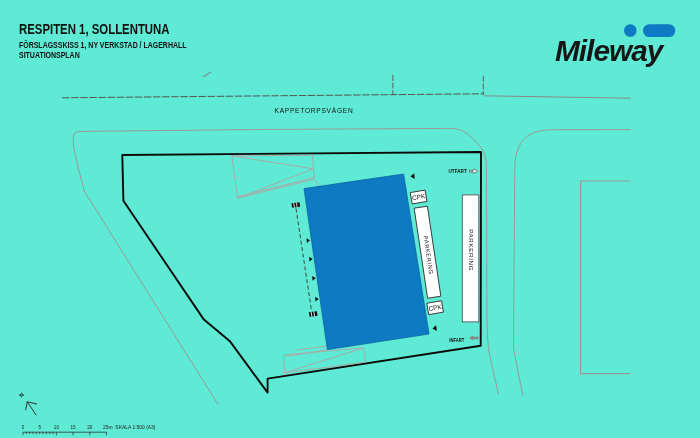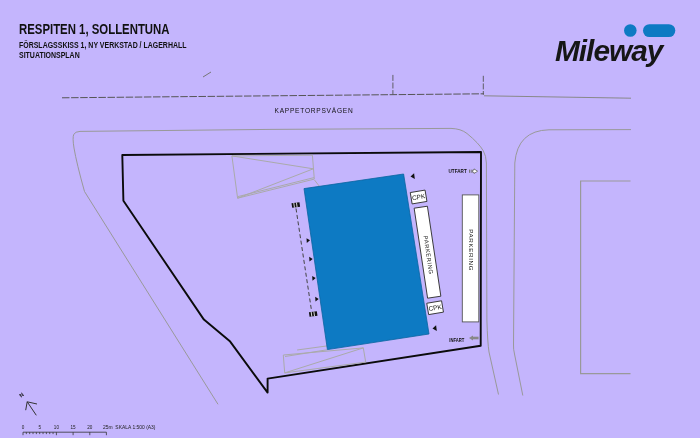--- a/index.html
+++ b/index.html
@@ -1,16 +1,16 @@
 <!DOCTYPE html>
 <html><head>
 <meta charset="utf-8">
 <style>
   html,body{margin:0;padding:0;background:#ffffff;}
-  #page{position:relative;width:700px;height:438px;background:#c4b5fd;overflow:hidden;
+  #page{position:relative;width:700px;height:438px;background:#5eead4;overflow:hidden;
         font-family:"Liberation Sans",sans-serif;}
   .abs{position:absolute;}
 </style>
 </head>
 <body>
 <div id="page">
 
   <div class="abs" style="left:19px;top:20.5px;font-weight:bold;font-size:14.6px;color:#111;transform:scaleX(0.78);transform-origin:0 0;white-space:nowrap;">RESPITEN 1, SOLLENTUNA</div>
 
   <div class="abs" style="left:19px;top:40px;font-weight:bold;font-size:9.3px;color:#111;transform:scaleX(0.75);transform-origin:0 0;white-space:nowrap;">FÖRSLAGSSKISS 1, NY VERKSTAD / LAGERHALL</div>

